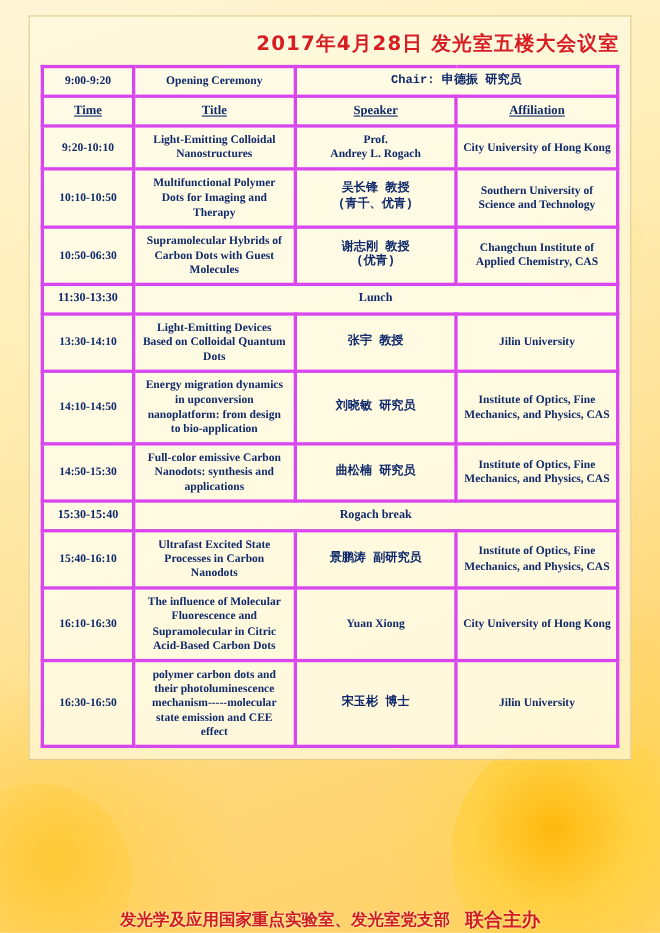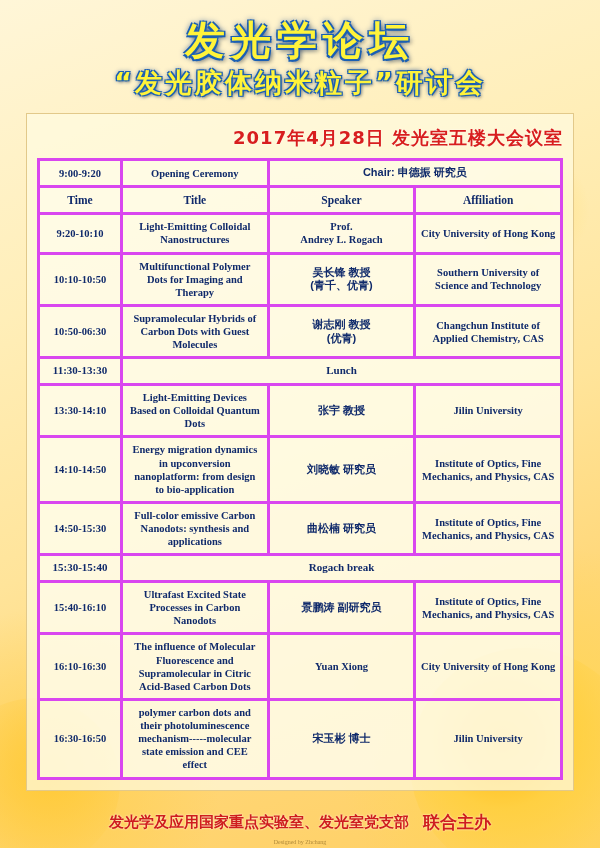--- a/index.html
+++ b/index.html
@@ -71,25 +71,25 @@
     text-align:center;
     vertical-align:middle;
     font-family:"Liberation Serif", serif;
     font-size:10.5px;
     font-weight:bold;
     color:#102a6b;
     padding:5px 3px;
     line-height:1.25;
     background:rgba(255,253,238,.55);
   }
-  td.cn{font-family:Liberation Sans, sans-serif;font-size:11px;}
+  td.cn{font-family:Liberation Mono, monospace;font-size:11px;}
   td.time{width:74px;}
   td.speaker{width:95px;}
   td.affil{width:106px;}
-  tr.head td{font-size:11.5px;}
+  tr.head td{font-size:11.5px;text-decoration:underline;}
   tr.full td{font-size:11px;}
   .row-cell-title{padding-left:6px;padding-right:6px;}
 
   
   .footer{
     position:absolute;left:0;right:0;bottom:14px;z-index:3;
     display:flex;align-items:center;justify-content:center;
     gap:14px;
     padding:0 20px;box-sizing:border-box;
   }
@@ -112,24 +112,20 @@
   }
 </style>
 </head>
 <body>
 
 <div class="page">
   <div class="deco d1"></div>
   <div class="deco d2"></div>
   <div class="deco d3"></div>
 
-  <div class="header">
-    <div class="title-main">发光学论坛</div>
-    <div class="title-sub">“发光胶体纳米粒子”研讨会</div>
-  </div>
 
   <div class="panel">
     <div class="date-line">2017年4月28日 发光室五楼大会议室</div>
 
     <table>
       <tbody>
         <tr>
           <td class="time">9:00-9:20</td>
           <td>Opening Ceremony</td>
           <td class="cn" colspan="2">Chair: 申德振 研究员</td>

